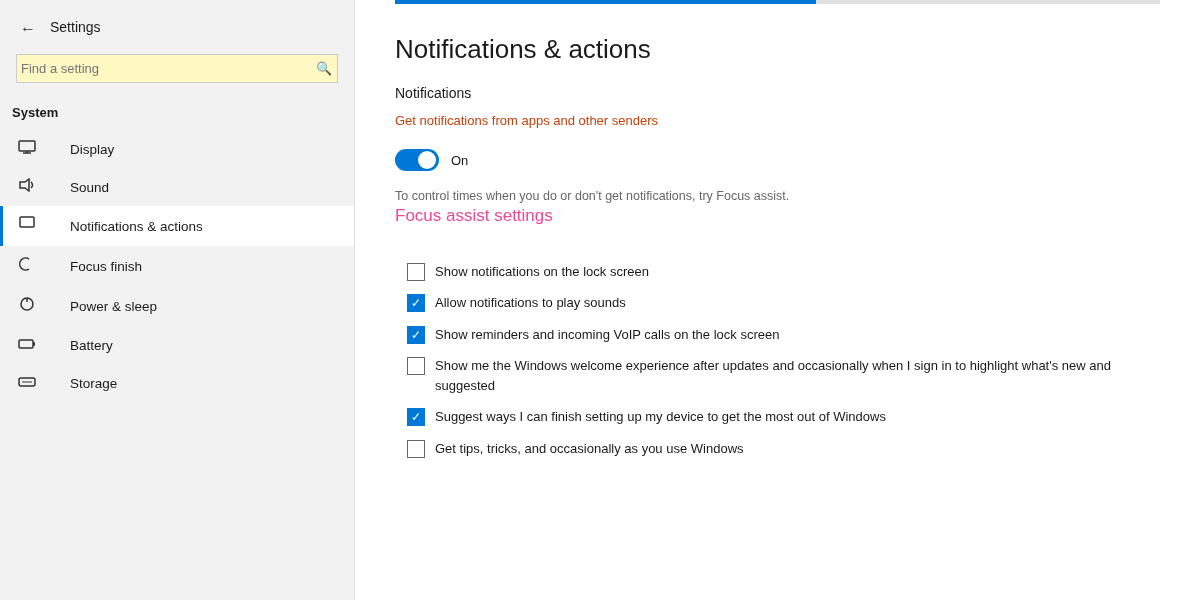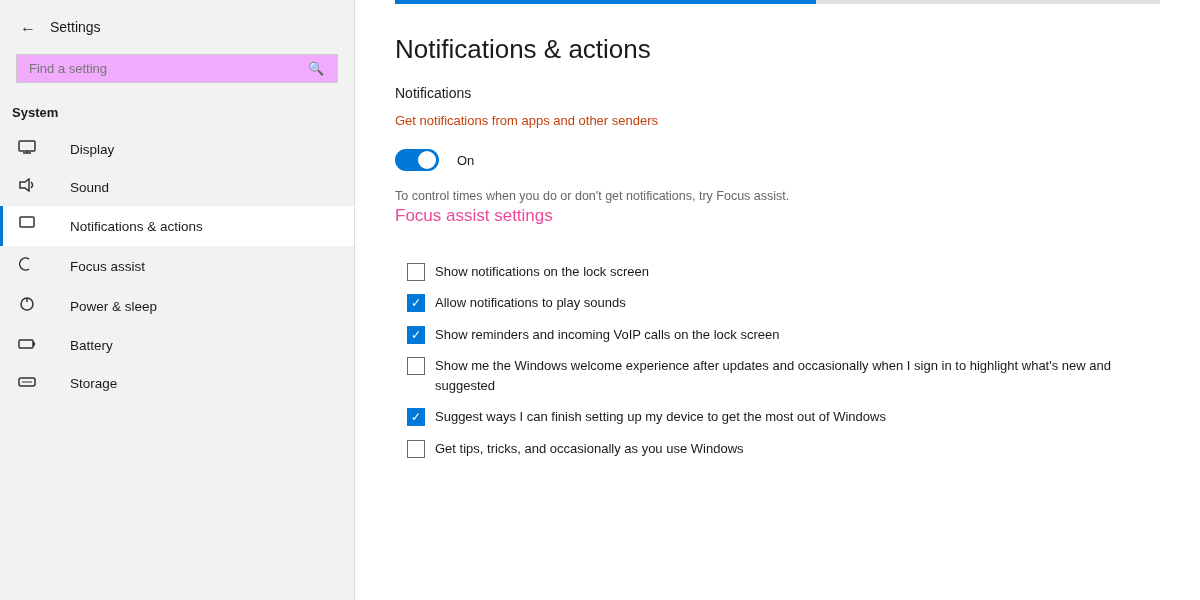--- a/index.html
+++ b/index.html
@@ -30,23 +30,23 @@
     }
     .sidebar-title {
       font-size: 14px;
       font-weight: 400;
       color: #1a1a1a;
     }
     .search-box {
       margin: 0 16px 16px 16px;
       display: flex;
       align-items: center;
-      background: #f0abfc;
+      background: #fef9c3;
       border: 1px solid #ccc;
-      padding: 6px 12px;
+      padding: 6px 4px;
       gap: 8px;
     }
     .search-input {
       border: none;
       outline: none;
       font-size: 13px;
       width: 100%;
       background: transparent;
       color: #555;
     }
@@ -114,21 +114,21 @@
     }
     .description {
       font-size: 13px;
       color: #c2410c;
       margin-bottom: 21px;
     }
     
     .toggle-row {
       display: flex;
       align-items: center;
-      gap: 18px;
+      gap: 12px;
       margin-bottom: 16px;
     }
     .toggle-switch {
       width: 44px;
       height: 22px;
       background: #0078d7;
       border-radius: 11px;
       position: relative;
       cursor: pointer;
     }
@@ -226,21 +226,21 @@
       <div class="nav-item active">
         <span class="nav-icon"><svg width="16" height="16" viewBox="0 0 16 16">
             <rect x="1" y="1" width="14" height="10" rx="1" fill="none" stroke="#333" stroke-width="1.5"></rect>
           </svg></span>
         <span>Notifications &amp; actions</span>
       </div>
       <div class="nav-item">
         <span class="nav-icon"><svg width="16" height="16" viewBox="0 0 16 16">
             <path d="M10,3 A6,6 0 1,0 10,13" fill="none" stroke="#333" stroke-width="1.5"></path>
           </svg></span>
-        <span>Focus assist</span>
+        <span>Focus finish</span>
       </div>
       <div class="nav-item">
         <span class="nav-icon"><svg width="16" height="16" viewBox="0 0 16 16">
             <circle cx="8" cy="8" r="6" fill="none" stroke="#333" stroke-width="1.5"></circle>
             <line x1="8" y1="2" x2="8" y2="6" stroke="#333" stroke-width="1.5"></line>
           </svg></span>
         <span>Power &amp; sleep</span>
       </div>
       <div class="nav-item">
         <span class="nav-icon"><svg width="18" height="12" viewBox="0 0 18 12">

